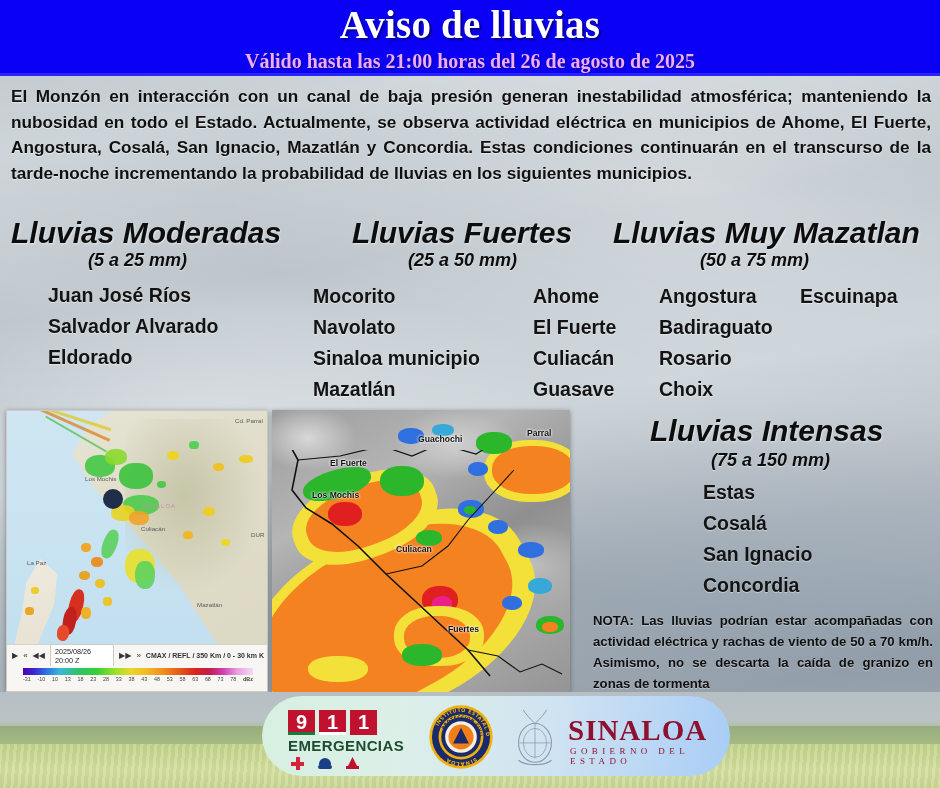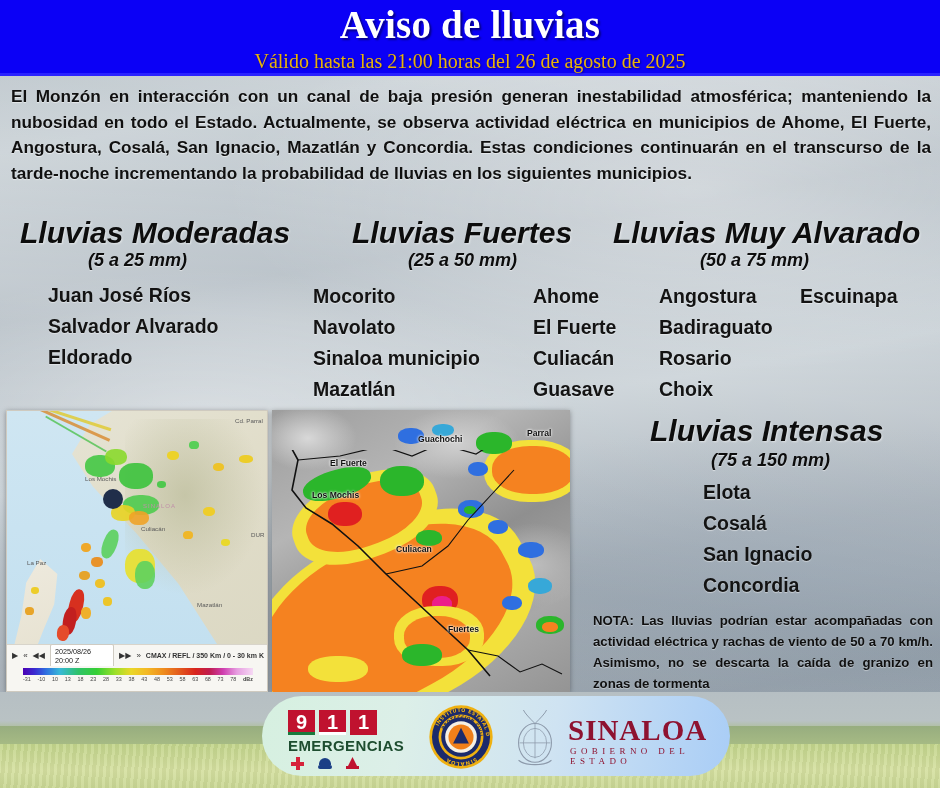--- a/index.html
+++ b/index.html
@@ -32,23 +32,23 @@
     font-weight: bold;
     font-size: 39px;
     color: #ffffff;
     line-height: 1;
     padding-top: 5px;
     letter-spacing: 0.2px;
     text-shadow: 2px 2px 2px rgba(0,0,0,0.45);
   }
   .header h2 {
     font-family: "Liberation Serif", serif;
-    font-weight: normal;
+    font-weight: bold;
     font-size: 20px;
-    color: #eab308;
+    color: #f0abfc;
     line-height: 1;
     padding-top: 7px;
     text-shadow: 1px 1px 2px rgba(0,0,0,0.40);
   }
 
   
   .intro {
     position: absolute; left: 11px; top: 84px; width: 920px;
     font-size: 17.2px;
     font-weight: bold;
@@ -80,21 +80,21 @@
   .muni-list {
     position: absolute;
     font-size: 19.5px;
     font-weight: bold;
     color: #131313;
     line-height: 31px;
     white-space: nowrap;
     text-shadow: 0 1px 1px rgba(255,255,255,0.45);
   }
 
-  #t-mod   { left: 20px;   top: 216px; }
+  #t-mod   { left: 11px;   top: 216px; }
   #r-mod   { left: 88px;  top: 250px; }
   #l-mod   { left: 48px;  top: 280px; }
 
   #t-fue   { left: 352px; top: 216px; }
   #r-fue   { left: 408px; top: 250px; }
   #l-fue-a { left: 313px; top: 281px; }
   #l-fue-b { left: 533px; top: 281px; }
 
   #t-muy   { left: 613px; top: 216px; }
   #r-muy   { left: 700px; top: 250px; }
@@ -321,36 +321,36 @@
     <div>Sinaloa municipio</div>
     <div>Mazatlán</div>
   </div>
   <div class="muni-list" id="l-fue-b">
     <div>Ahome</div>
     <div>El Fuerte</div>
     <div>Culiacán</div>
     <div>Guasave</div>
   </div>
 
-  <div class="cat-title" id="t-muy">Lluvias Muy Alvarado</div>
+  <div class="cat-title" id="t-muy">Lluvias Muy Mazatlan</div>
   <div class="cat-range" id="r-muy">(50 a 75 mm)</div>
   <div class="muni-list" id="l-muy-a">
     <div>Angostura</div>
     <div>Badiraguato</div>
     <div>Rosario</div>
     <div>Choix</div>
   </div>
   <div class="muni-list" id="l-muy-b">
     <div>Escuinapa</div>
   </div>
 
   <div class="cat-title" id="t-int">Lluvias Intensas</div>
   <div class="cat-range" id="r-int">(75 a 150 mm)</div>
   <div class="muni-list" id="l-int">
-    <div>Elota</div>
+    <div>Estas</div>
     <div>Cosalá</div>
     <div>San Ignacio</div>
     <div>Concordia</div>
   </div>
 
   <p class="nota">NOTA: Las lluvias podrían estar acompañadas con actividad eléctrica y rachas de viento de 50 a 70 km/h. Asimismo, no se descarta la caída de granizo en zonas de tormenta</p>
 
   <div class="radar">
     <div class="radar-map">
       <div class="landmass"></div>

